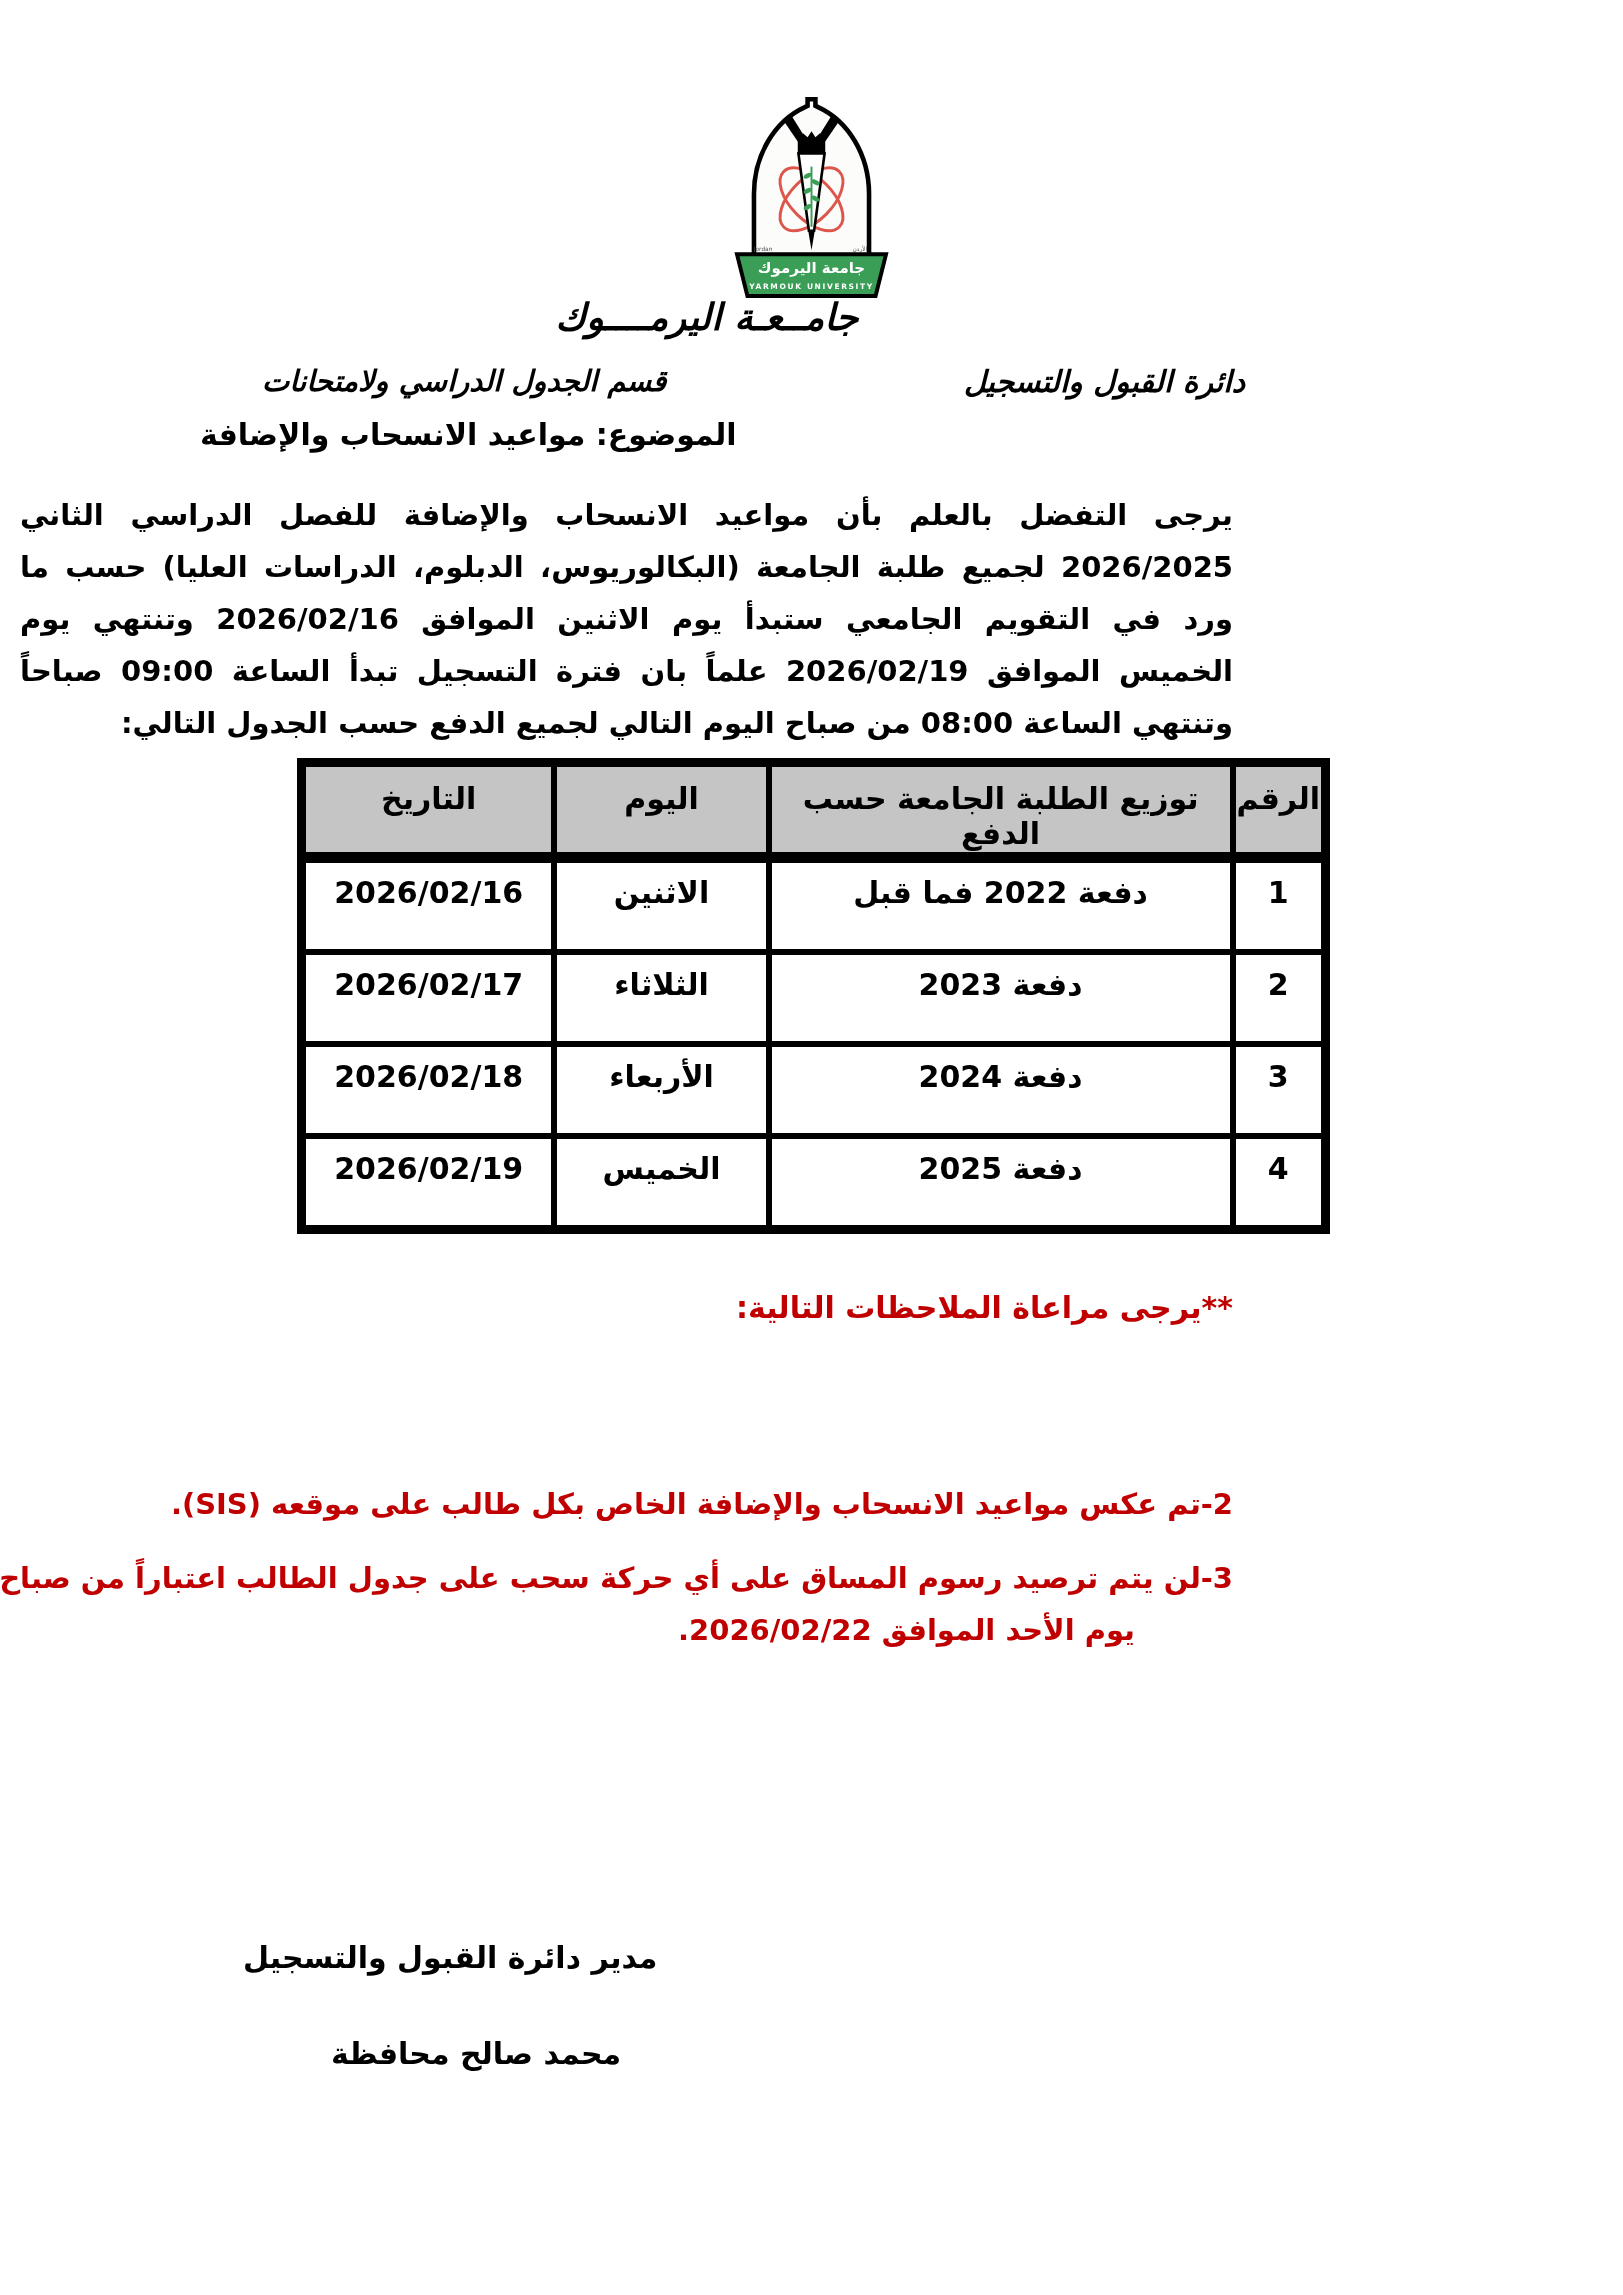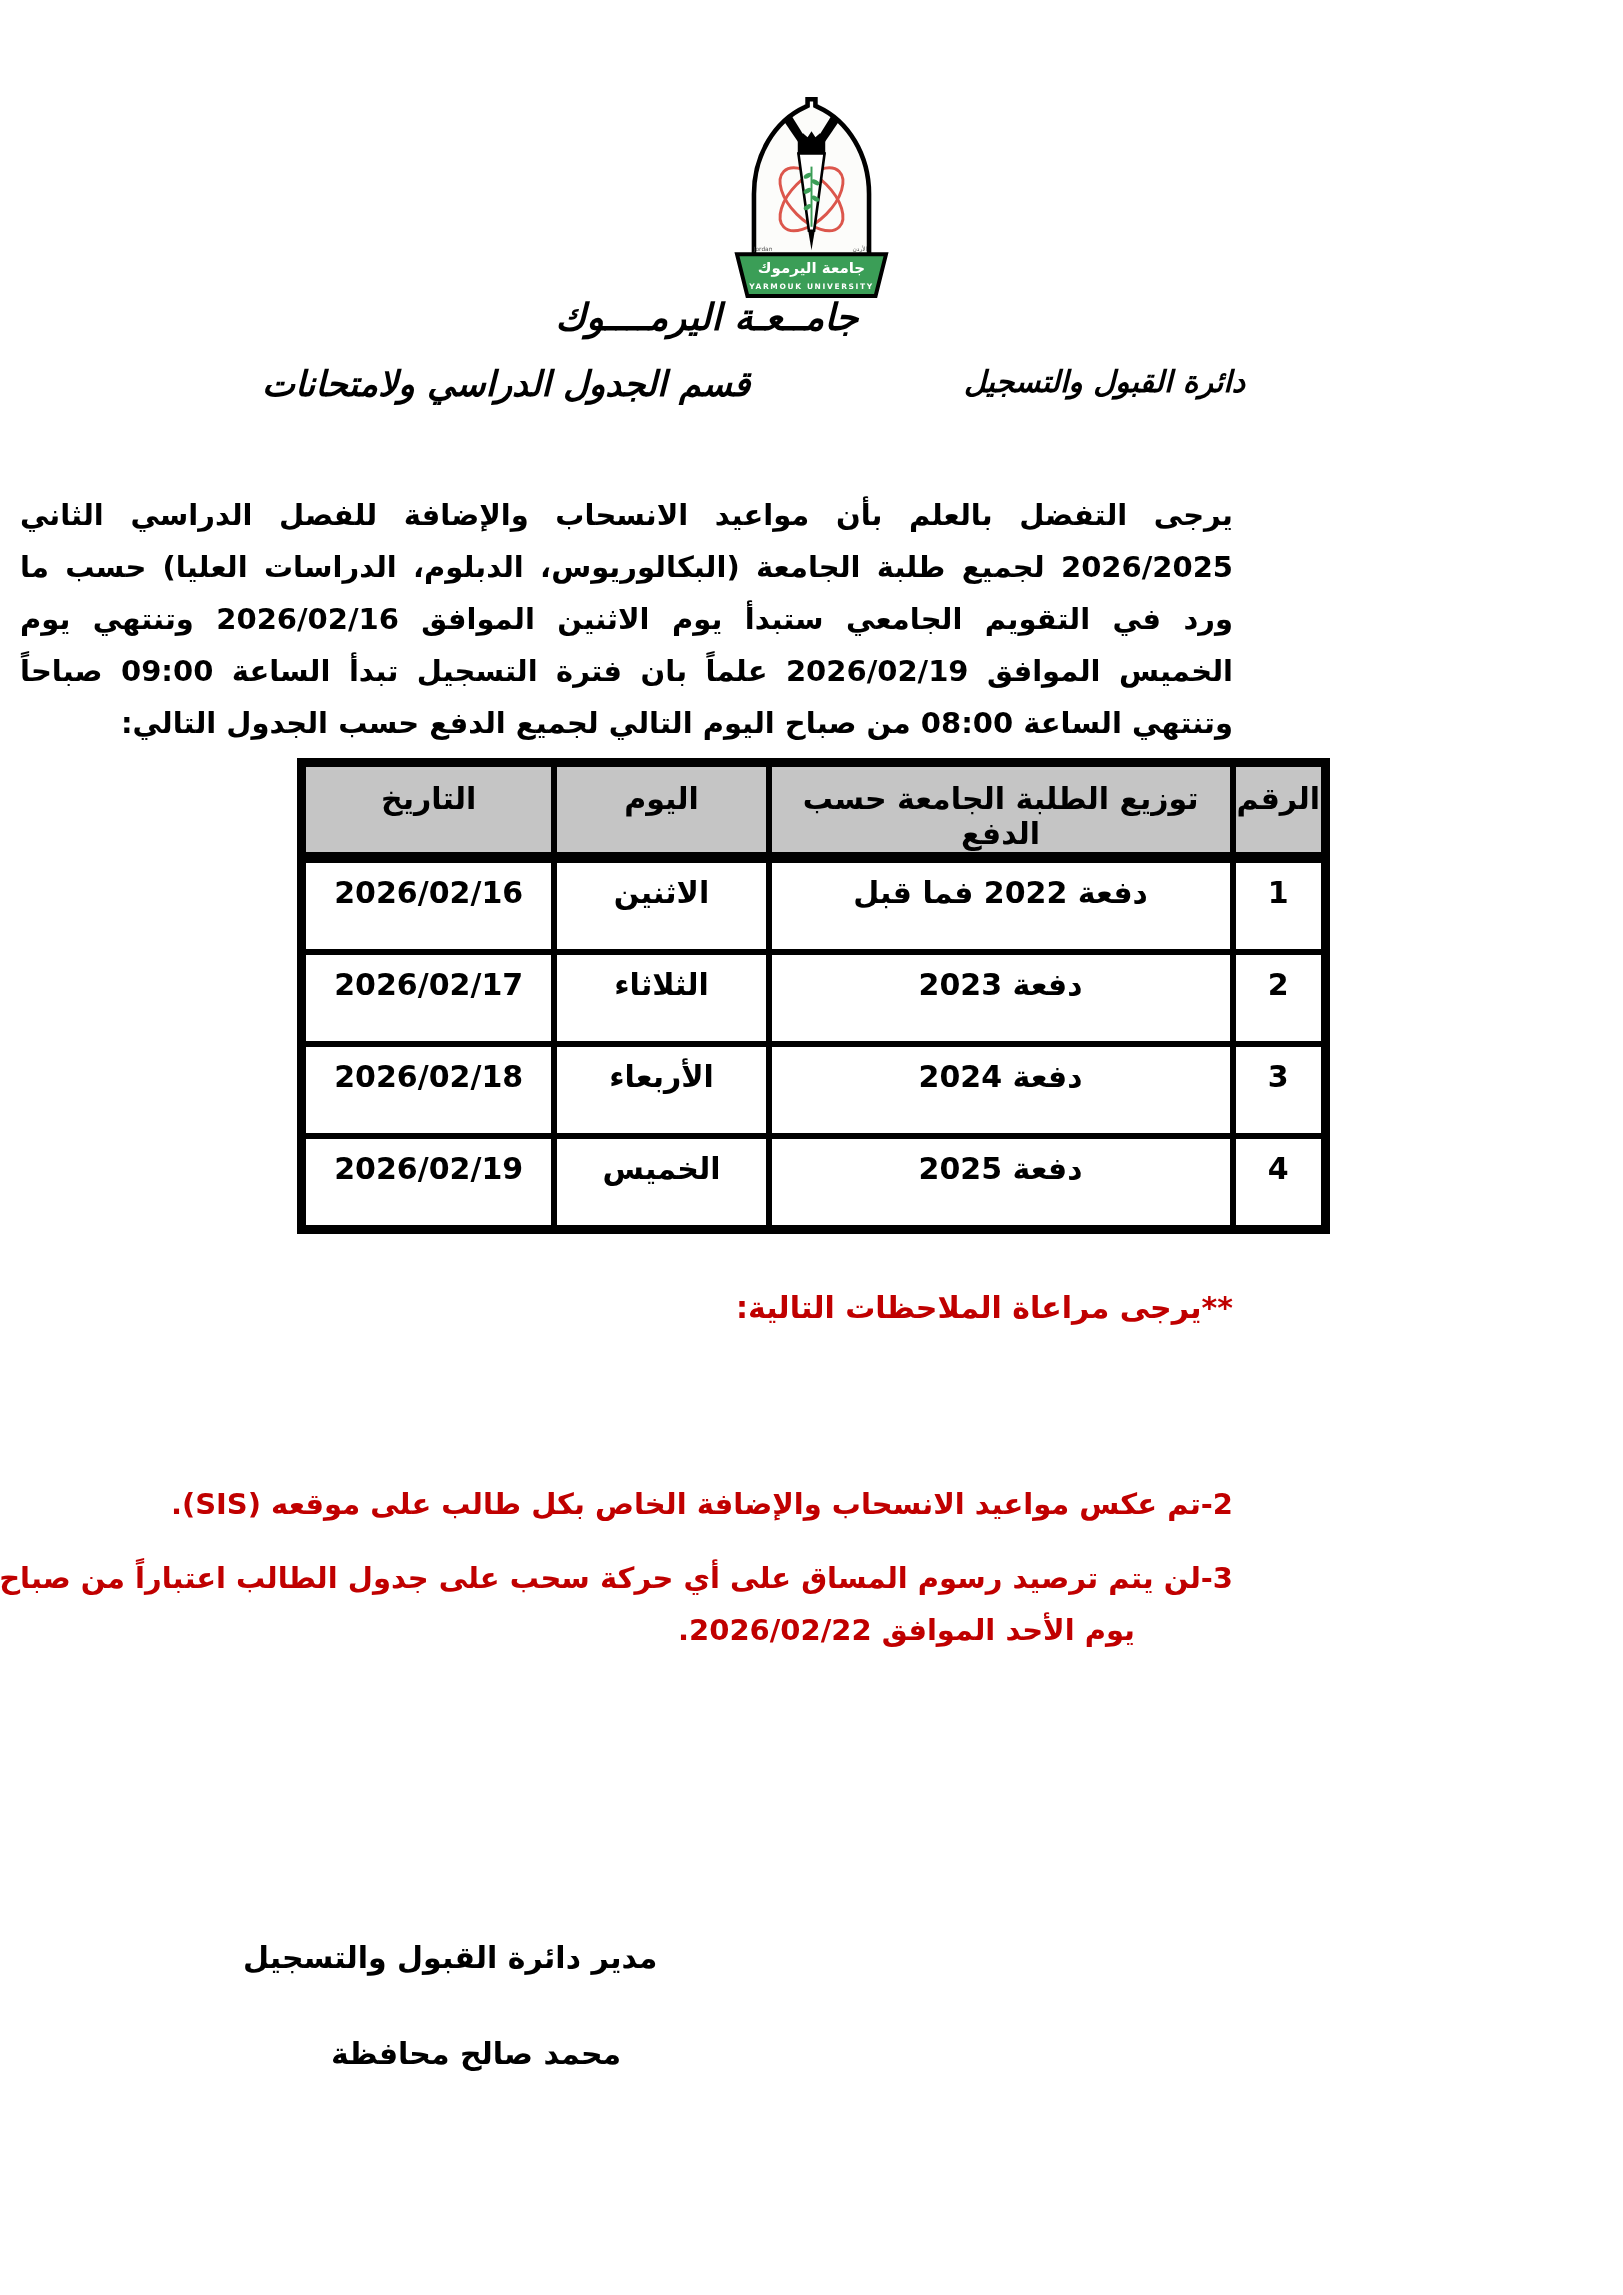--- a/index.html
+++ b/index.html
@@ -21,21 +21,21 @@
     text-align:center; direction:rtl;
     font-size:37px; font-weight:bold; font-style:italic;
   }
   .dept-right {
     position:absolute; top:364px; right:169px;
     font-size:30px; font-weight:bold; font-style:italic;
     direction:rtl; white-space:nowrap;
   }
   .dept-left {
     position:absolute; top:364px; left:262px;
-    font-size:35px; font-weight:bold; font-style:italic;
+    font-size:29px; font-weight:bold; font-style:italic;
     direction:rtl; white-space:nowrap;
   }
   .subject {
     position:absolute; top:417px; left:200px;
     font-size:30px; font-weight:bold;
     direction:rtl; white-space:nowrap;
   }
 
   
   .intro {
@@ -142,20 +142,21 @@
     <path d="M18 242 L246 242 L230 306 L34 306 Z" stroke="#000000" stroke-width="6" fill="#3B9E57"></path>
     <text x="132" y="271" font-size="23" font-weight="bold" fill="#FFFFFF" text-anchor="middle">جامعة اليرموك</text>
     <text x="132" y="295" font-size="11.5" font-weight="bold" fill="#FFFFFF" text-anchor="middle" letter-spacing="2.5">YARMOUK UNIVERSITY</text>
   </svg>
 
   <div class="uni-title">جامــعـة اليرمــــوك</div>
 
   <div class="dept-right">دائرة القبول والتسجيل</div>
   <div class="dept-left">قسم الجدول الدراسي ولامتحانات</div>
 
+  <div class="subject">الموضوع: مواعيد الانسحاب والإضافة</div>
 
   <div class="intro">يرجى التفضل بالعلم بأن مواعيد الانسحاب والإضافة للفصل الدراسي الثاني 2026/2025 لجميع طلبة الجامعة (البكالوريوس، الدبلوم، الدراسات العليا) حسب ما ورد في التقويم الجامعي ستبدأ يوم الاثنين الموافق 2026/02/16 وتنتهي يوم الخميس الموافق 2026/02/19 علماً بان فترة التسجيل تبدأ الساعة 09:00 صباحاً وتنتهي الساعة 08:00 من صباح اليوم التالي لجميع الدفع حسب الجدول التالي:</div>
 
   <table class="sched-table">
     <colgroup>
       <col style="width:92px">
         <col style="width:471px">
         <col style="width:216px">
         <col style="width:254px">
     </colgroup>

